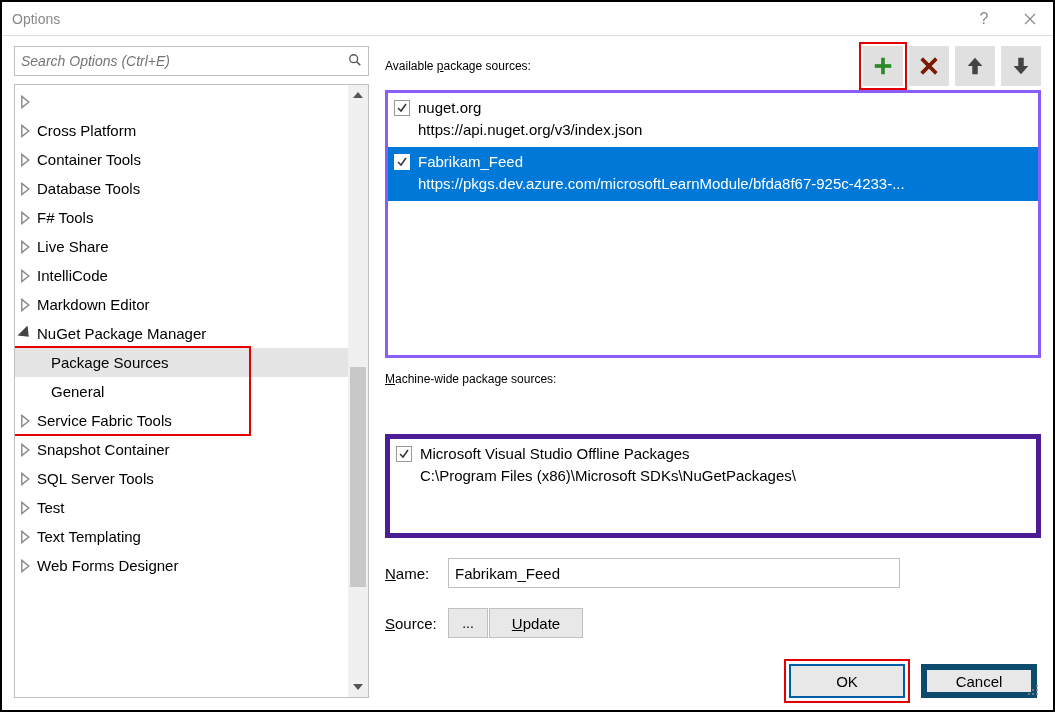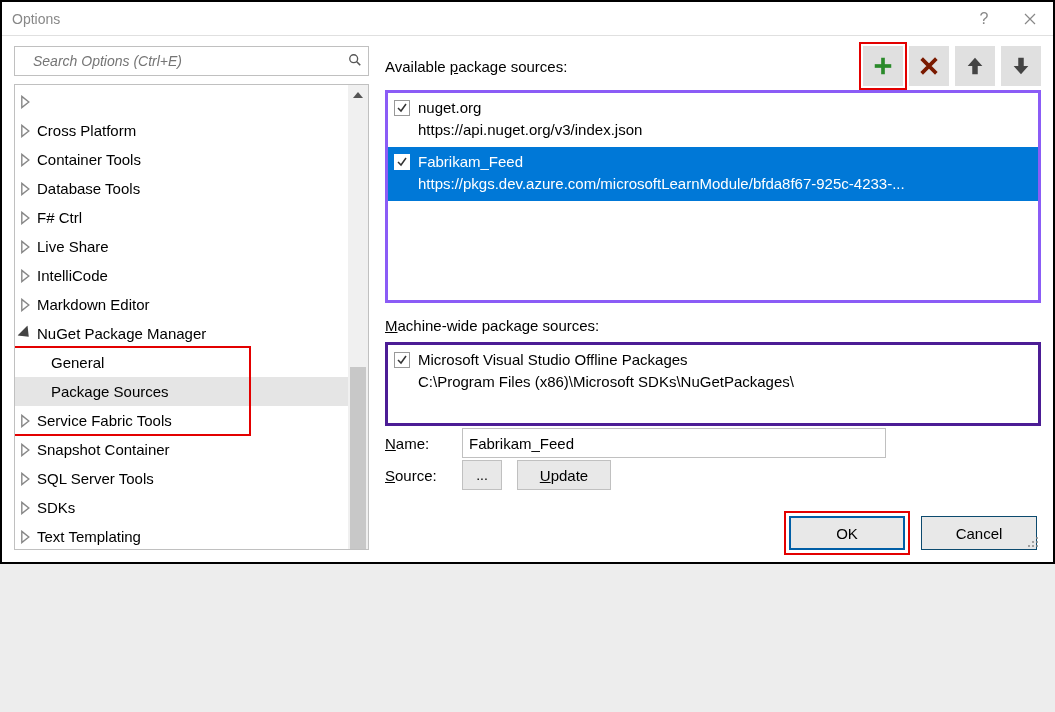--- a/index.html
+++ b/index.html
@@ -4,21 +4,21 @@
 <style>
   * { box-sizing: border-box; margin: 0; padding: 0; }
   body {
     font-family: "Segoe UI", Arial, sans-serif;
     font-size: 14px;
     background: #ededed;
     color: #000;
   }
   .window {
     width: 1055px;
-    height: 564px;
+    height: 712px;
     background: #fff;
     border: 2px solid #000;
     display: flex;
     flex-direction: column;
   }
   .titlebar {
     height: 34px;
     display: flex;
     align-items: center;
     padding-left: 10px;
@@ -59,21 +59,20 @@
     margin-bottom: 8px;
   }
   .search-wrap input {
     flex: 1;
     border: none;
     outline: none;
     font-size: 14px;
     font-style: italic;
     color: #b91c1c;
     background: transparent;
-    margin-left: 12px;
   }
   .search-wrap .mag svg { width: 14px; height: 14px; }
   .tree-container {
     flex: 1;
     border: 1px solid #c0c0c0;
     position: relative;
     overflow: hidden;
   }
   .tree {
     position: absolute;
@@ -137,21 +136,21 @@
     position: relative;
   }
   .section-head {
     display: flex;
     align-items: center;
     height: 40px;
     margin-bottom: 4px;
   }
   .section-label {
     flex: 1;
-    font-size: 15px;
+    font-size: 12px;
   }
   .underline { text-decoration: underline; }
   .icon-buttons {
     display: flex;
     gap: 6px;
   }
   .iconbtn {
     width: 40px;
     height: 40px;
     background: #e0e0e0;
@@ -193,29 +192,29 @@
   .source-text { flex: 1; overflow:hidden;}
   .source-text .name { font-size: 15px; line-height: 22px; }
   .source-text .url {
     font-size: 15px;
     line-height: 22px;
     white-space: nowrap;
     overflow: hidden;
     text-overflow: ellipsis;
   }
   .machine-list {
-    border: 3px solid #4c1d95;
+    border: 5px solid #4c1d95;
     height: 104px;
     margin-top: 4px;
   }
   .form-row {
     display: flex;
     align-items: center;
-    margin-top: 2px;
-    gap: 15px;
+    margin-top: 20px;
+    gap: 1px;
   }
   .form-row label {
     width: 62px;
     font-size: 15px;
   }
   .form-row input.textbox {
     flex: 1;
     height: 30px;
     border: 1px solid #c0c0c0;
     padding: 0 6px;
@@ -242,21 +241,21 @@
   .dialog-buttons {
     display: flex;
     justify-content: flex-end;
     gap: 16px;
     margin-top: 26px;
     padding-right: 4px;
   }
   .dlg-btn {
     width: 116px;
     height: 34px;
-    border: 1px solid #0c4a6e;
+    border: 6px solid #0c4a6e;
     background: #e8e8e8;
     display:flex;align-items:center;justify-content:center;
     font-size: 15px;
   }
   .dlg-btn.primary {
     border: 2px solid #005ea6;
   }
   .resize-grip {
     position: absolute;
     right: 2px;
@@ -325,21 +324,21 @@
                 </svg>
               </span>
               <span>Database Tools</span>
             </div>
           <div class="tree-item">
               <span class="twisty">
                 <svg viewBox="0 0 10 10">
                   <path d="M2 1 L7 5 L2 9 Z" fill="none" stroke="#888" stroke-width="1"></path>
                 </svg>
               </span>
-              <span>F# Ctrl</span>
+              <span>F# Tools</span>
             </div>
           <div class="tree-item">
               <span class="twisty">
                 <svg viewBox="0 0 10 10">
                   <path d="M2 1 L7 5 L2 9 Z" fill="none" stroke="#888" stroke-width="1"></path>
                 </svg>
               </span>
               <span>Live Share</span>
             </div>
           <div class="tree-item">
@@ -358,27 +357,27 @@
               </span>
               <span>Markdown Editor</span>
             </div>
           <div class="tree-item expanded">
               <span class="twisty">
                 <svg viewBox="0 0 10 10">
                   <path d="M2 1 L7 5 L2 9 Z" fill="#444" stroke="#444" stroke-width="1"></path>
                 </svg>
               </span>
               <span>NuGet Package Manager</span>
+            </div>
+          <div class="tree-item child selected">
+              <span>Package Sources</span>
             </div>
           <div class="tree-item child">
               <span>General</span>
             </div>
-          <div class="tree-item child selected">
-              <span>Package Sources</span>
-            </div>
           <div class="tree-item">
               <span class="twisty">
                 <svg viewBox="0 0 10 10">
                   <path d="M2 1 L7 5 L2 9 Z" fill="none" stroke="#888" stroke-width="1"></path>
                 </svg>
               </span>
               <span>Service Fabric Tools</span>
             </div>
           <div class="tree-item">
               <span class="twisty">
@@ -395,21 +394,21 @@
                 </svg>
               </span>
               <span>SQL Server Tools</span>
             </div>
           <div class="tree-item">
               <span class="twisty">
                 <svg viewBox="0 0 10 10">
                   <path d="M2 1 L7 5 L2 9 Z" fill="none" stroke="#888" stroke-width="1"></path>
                 </svg>
               </span>
-              <span>SDKs</span>
+              <span>Test</span>
             </div>
           <div class="tree-item">
               <span class="twisty">
                 <svg viewBox="0 0 10 10">
                   <path d="M2 1 L7 5 L2 9 Z" fill="none" stroke="#888" stroke-width="1"></path>
                 </svg>
               </span>
               <span>Text Templating</span>
             </div>
           <div class="tree-item">

